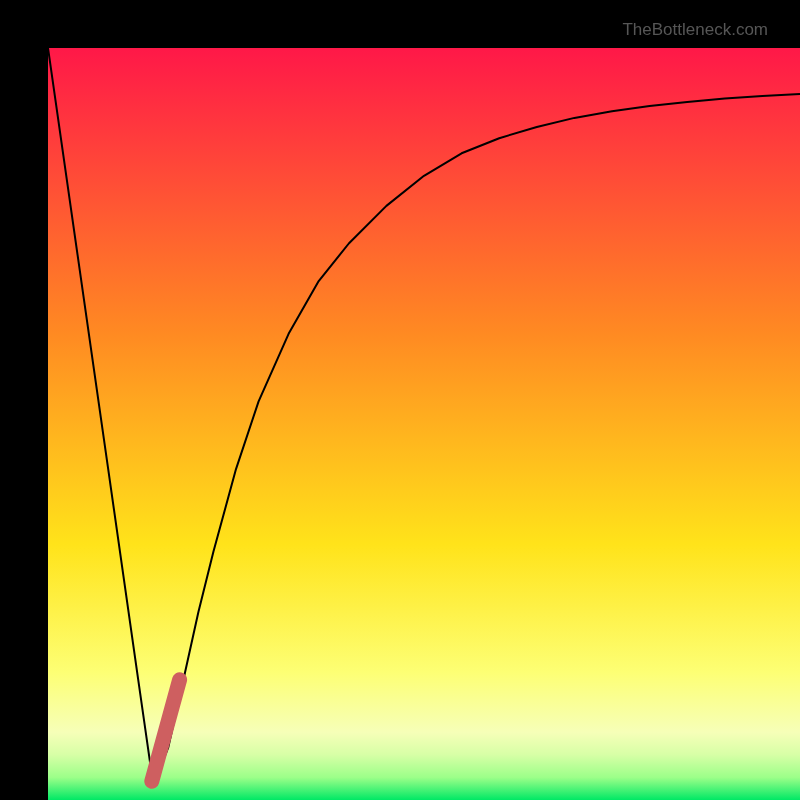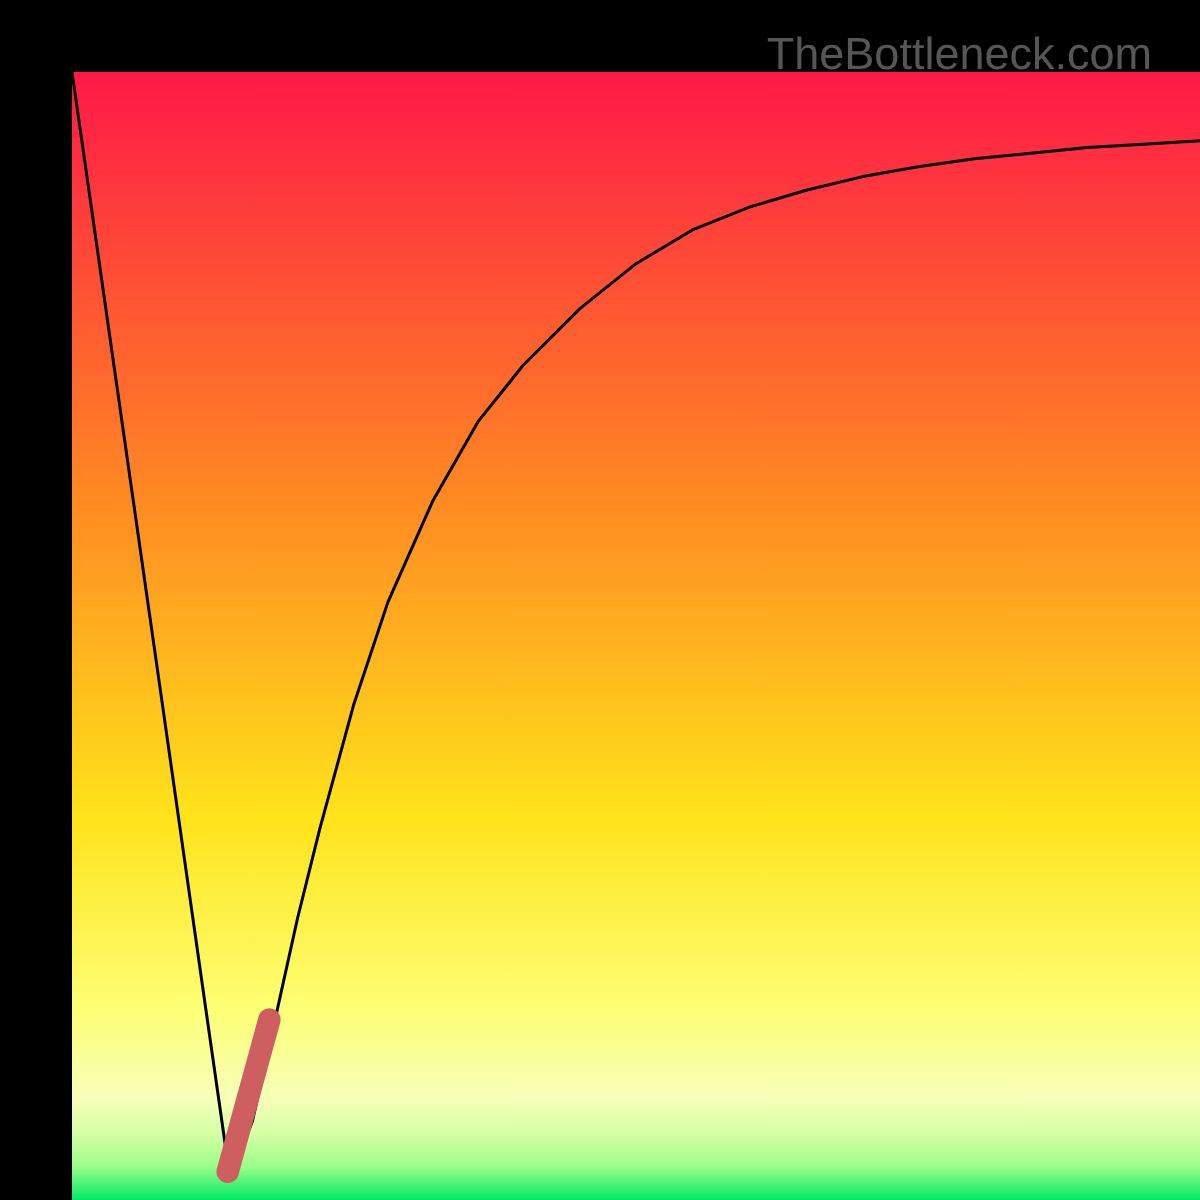--- a/index.html
+++ b/index.html
@@ -24,21 +24,21 @@
     left: 24px;
     top: 24px;
     width: 752px;
     height: 752px;
   }
   .watermark {
     position: absolute;
     top: -4px;
     right: 8px;
     font-family: Arial, Helvetica, sans-serif;
-    font-size: 30px;
+    font-size: 17px;
     font-weight: 500;
     color: #565656;
     letter-spacing: 0px;
   }
 </style>
 </head>
 <body>
 
 <div class="frame">
   <svg class="plot" viewBox="0 0 752 752" preserveAspectRatio="none">

